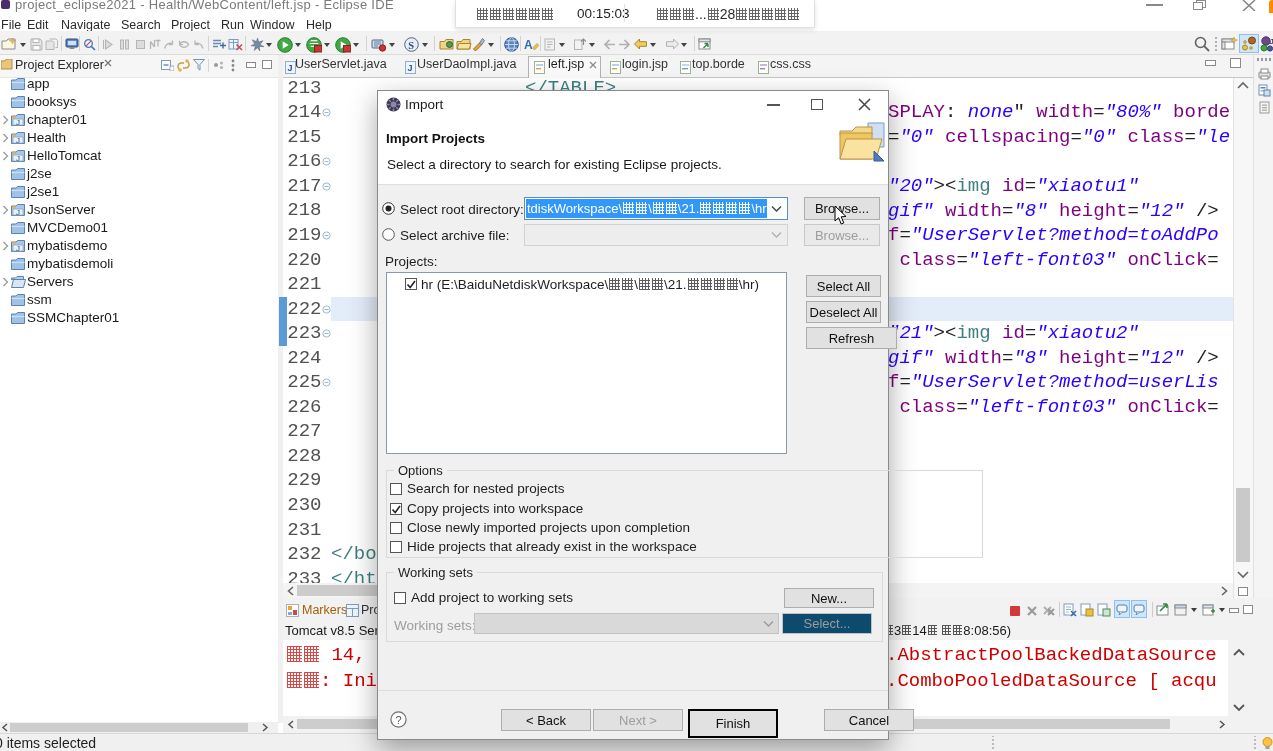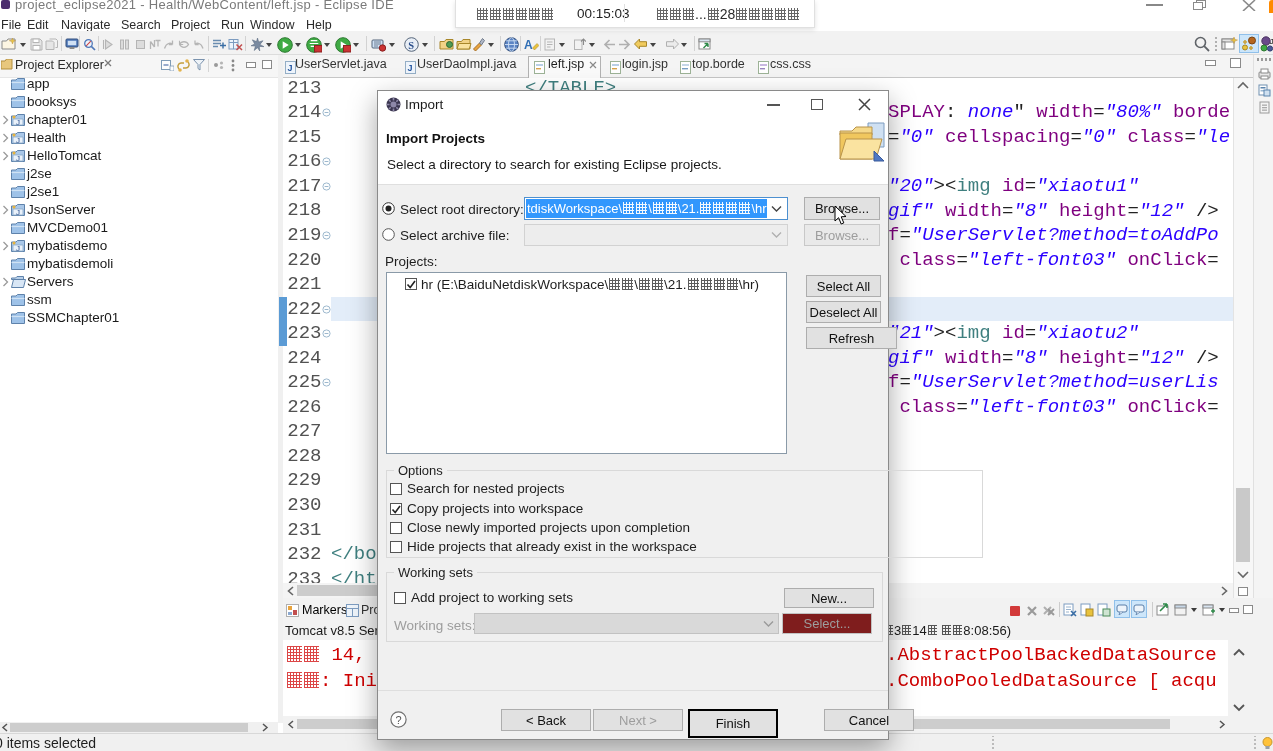--- a/index.html
+++ b/index.html
@@ -523,21 +523,21 @@
 </div>
 
 <div class="ab" style="left:283px;top:598px;width:990px;height:135px;background:#f2f2f2"></div>
 <div id="console">
 <svg class="ab" style="left:286px;top:604px" width="13" height="13">
       <rect x="0.5" y="0.5" width="12" height="12" fill="#fff" stroke="#b0b0b0"></rect>
       <rect x="2" y="2" width="4" height="4" fill="#e8a33d"></rect>
       <rect x="7" y="6" width="4" height="5" fill="#c24f4f"></rect>
       <rect x="2" y="8" width="4" height="3" fill="#8aa8d0"></rect>
     </svg>
-<span class="ab" style="left:302px;top:603px;font-size:12.5px;color:#000000">Markers</span>
+<span class="ab" style="left:302px;top:603px;font-size:12.5px;color:#a16207">Markers</span>
 <svg class="ab" style="left:346px;top:604px" width="13" height="13">
       <rect x="0.5" y="0.5" width="12" height="12" fill="#eef4fa" stroke="#7d9cc0"></rect>
       <path d="M0.5 4.5 L12.5 4.5 M6.5 4.5 L6.5 12.5" stroke="#7d9cc0"></path>
     </svg>
 <span class="ab" style="left:361px;top:603px;font-size:12.5px;color:#333">Pro</span>
 <div class="ab" style="left:1010px;top:606px;width:10px;height:10px;background:#d23a3a;border-radius:1px"></div>
 <svg class="ab" style="left:1026px;top:605px" width="12" height="12">
       <path d="M2 2 L10 10 M10 2 L2 10" stroke="#9a9a9a" stroke-width="2.2"></path>
     </svg>
 <svg class="ab" style="left:1042px;top:605px" width="14" height="12">
@@ -691,21 +691,21 @@
       <span>Working sets</span>
     </div>
 <div class="cb" style="left:394px;top:592px"></div>
 <span class="ab" style="left:411px;top:590px;font-size:13.5px">Add project to working sets</span>
 <div class="btn" style="left:784px;top:588px;width:90px;height:20px">New...</div>
 <span class="ab" style="left:394px;top:618px;font-size:13.5px;color:#9d9d9d">Working sets:</span>
 <div class="ab" style="left:474px;top:613px;width:305px;height:21px;background:#d9d9d9;border:1px solid #c2c2c2"></div>
 <svg class="ab" style="left:763px;top:620px" width="11" height="8">
       <path d="M1 1.5 L5.5 6 L10 1.5" stroke="#9a9a9a" stroke-width="1.4" fill="none"></path>
     </svg>
-<div class="btn" style="left:782px;top:613px;width:90px;height:21px;color:#9d9d9d;background:#7f1d1d;border-color:#c2c2c2">Select...</div>
+<div class="btn" style="left:782px;top:613px;width:90px;height:21px;color:#9d9d9d;background:#0c4a6e;border-color:#c2c2c2">Select...</div>
 <div class="ab" style="left:378px;top:690px;width:510px;height:1px;background:#dedede"></div>
 <svg class="ab" style="left:390px;top:711px" width="17" height="17">
       <circle cx="8.5" cy="8.5" r="7.6" fill="#fdfdfd" stroke="#707070" stroke-width="1.2"></circle>
       <text x="5.5" y="12.5" font-size="11" fill="#555" font-family="Liberation Sans">?</text>
     </svg>
 <div class="btn" style="left:501px;top:709px;width:90px;height:22px">&lt; Back</div>
 <div class="btn" style="left:593px;top:709px;width:90px;height:22px;color:#9d9d9d">Next &gt;</div>
 <div class="btn" style="left:688px;top:709px;width:90px;height:29px;border:2px solid #000000">Finish</div>
 <div class="btn" style="left:824px;top:709px;width:90px;height:22px">Cancel</div>
 <svg class="ab" style="left:834px;top:205px" width="15" height="21">

